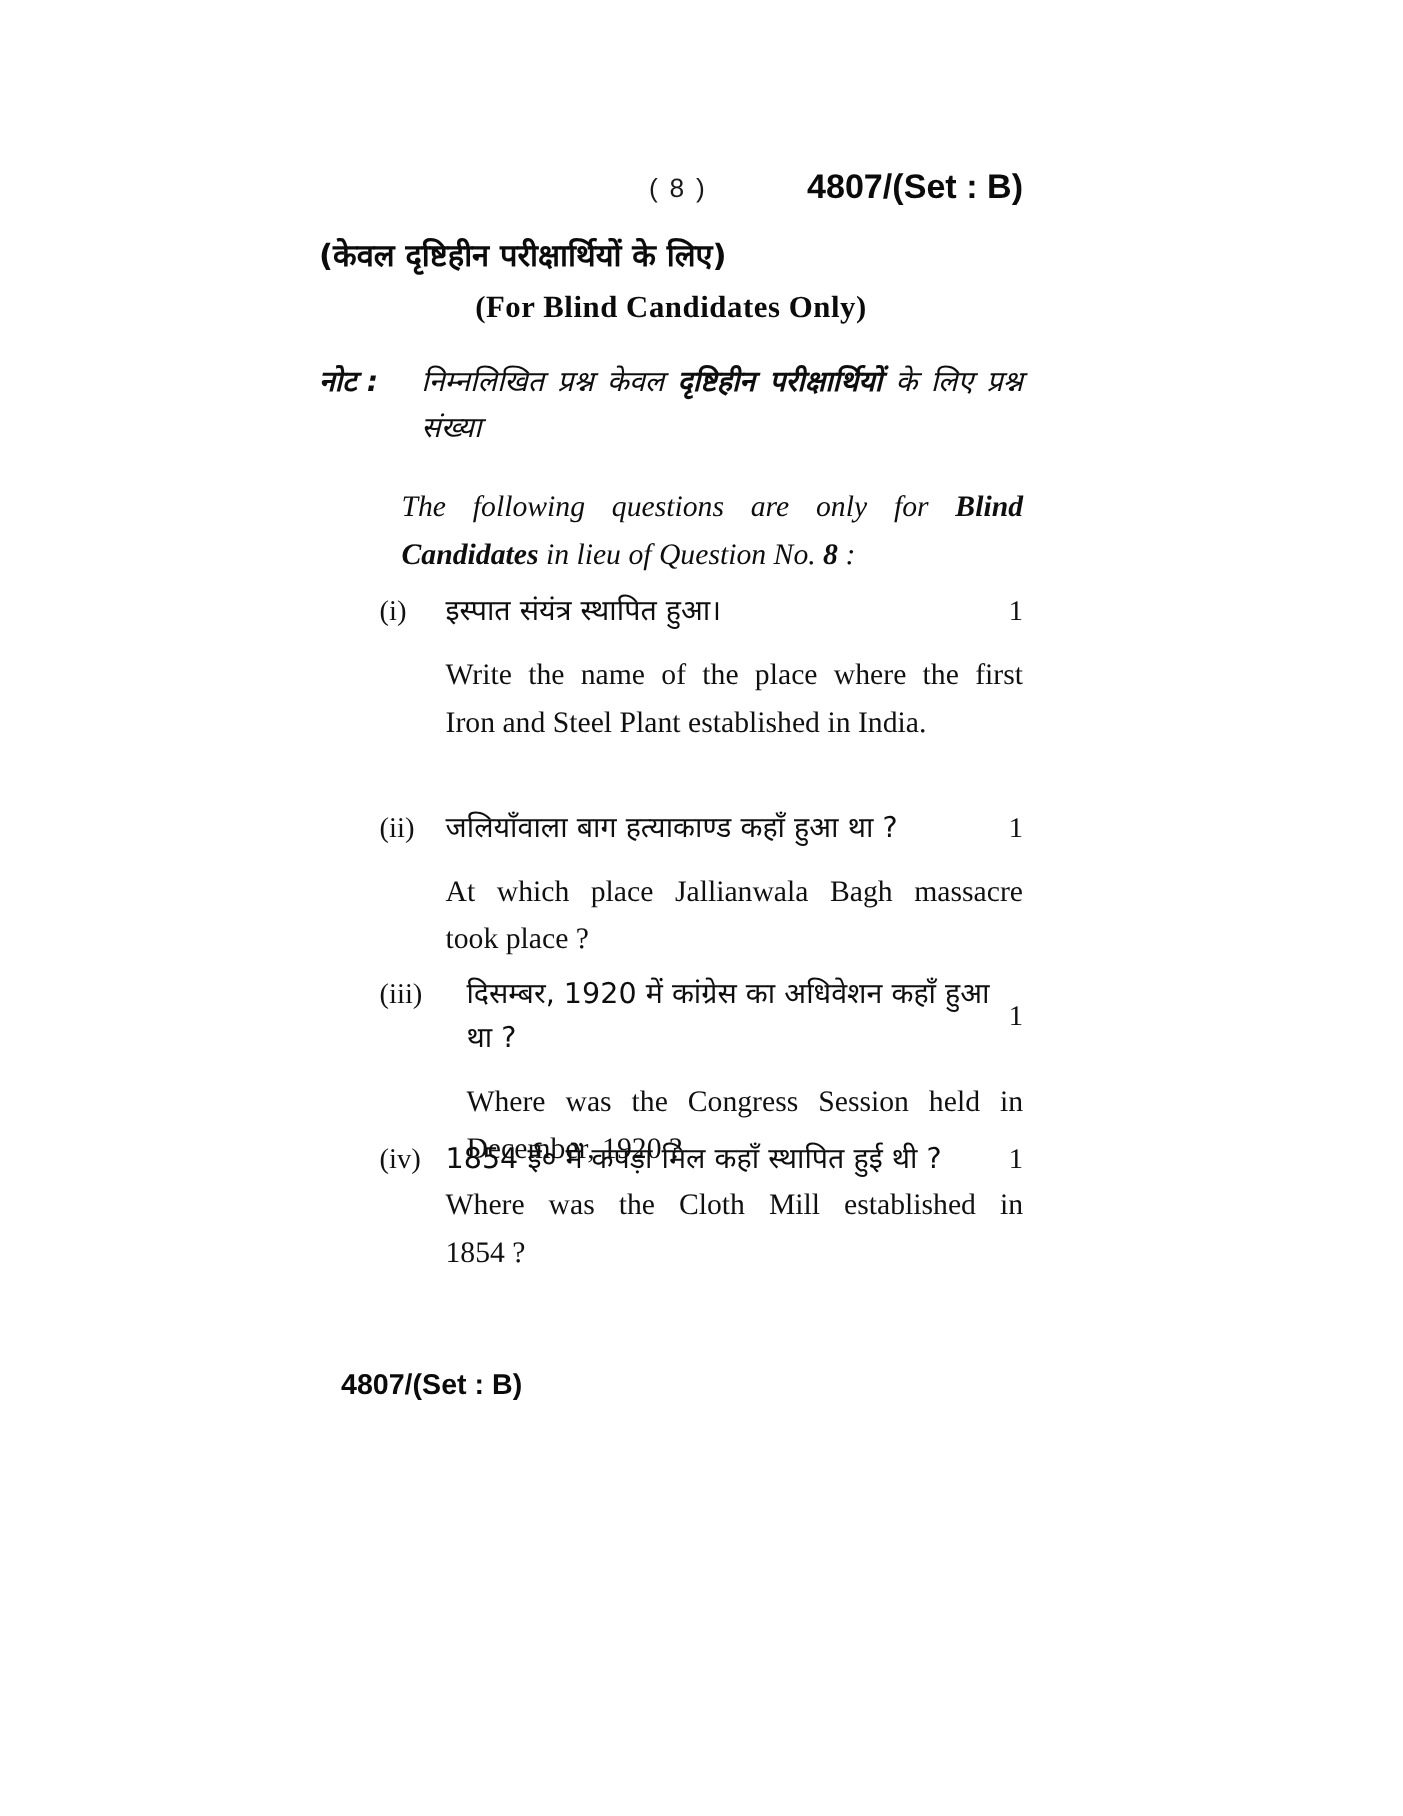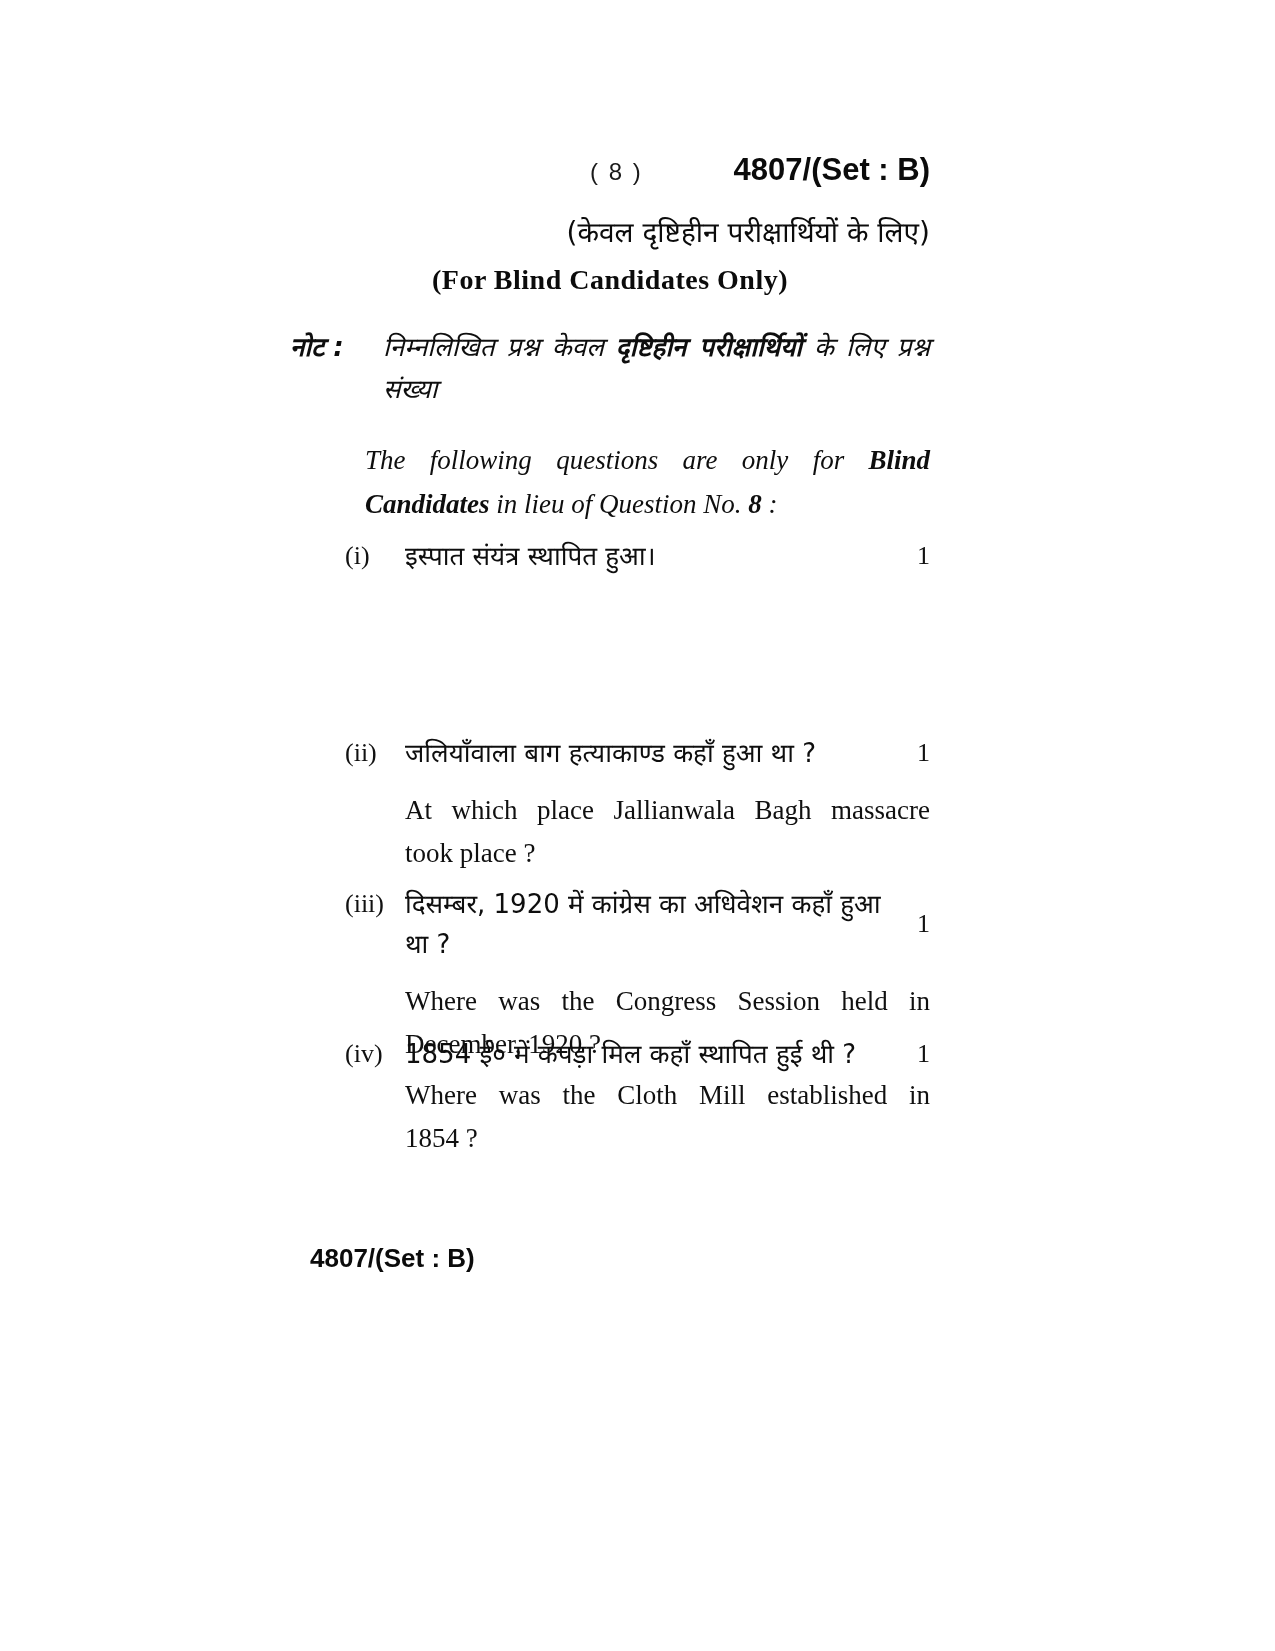--- a/index.html
+++ b/index.html
@@ -32,23 +32,23 @@
     right: 0; top: 0;
     font-family: "Liberation Sans", sans-serif;
     font-weight: 700;
     font-size: 31px;
     color: #0b0b0b;
   }
   
   .heading-hi {
     position: absolute;
     top: 212px; left: 290px; width: 640px;
-    text-align: right;
+    text-align: left;
     font-family: "DejaVu Sans", sans-serif;
-    font-weight: 400;
+    font-weight: 700;
     font-size: 28px;
     color: #0b0b0b;
   }
   .heading-en {
     position: absolute;
     top: 264px; left: 290px; width: 640px;
     text-align: center;
     font-family: "Liberation Serif", serif;
     font-weight: 700;
     font-size: 28px;
@@ -92,21 +92,21 @@
     text-align-last: justify;
   }
   
   .question {
     position: absolute;
     left: 345px; width: 585px;
     display: flex;
   }
   .q-i   { top: 536px; }
   .q-ii  { top: 733px; }
-  .q-iii { top: 884px; }
+  .q-iii { top: 884px; gap: 19px; }
   .q-iv  { top: 1034px; }
   .q-num {
     flex: 0 0 60px;
     font-family: "Liberation Serif", serif;
     font-size: 26px;
     line-height: 40px;
     color: #111;
   }
   .q-body { flex: 1; }
   .hi-line {
@@ -177,20 +177,24 @@
     <div class="line2"><span class="bold">Candidates</span><span> in lieu of Question No. </span><span class="bold">8</span><span> :</span></div>
   </div>
 
   <section class="question q-i">
     <span class="q-num">(i)</span>
     <div class="q-body">
       <div class="hi-line with-mark">
         <span>इस्पात संयंत्र स्थापित हुआ।</span>
         <span class="marks">1</span>
       </div>
+      <div class="en-block">
+        <div class="en-line justify">Write the name of the place where the first</div>
+        <div class="en-line">Iron and Steel Plant established in India.</div>
+      </div>
     </div>
   </section>
 
   <section class="question q-ii">
     <span class="q-num">(ii)</span>
     <div class="q-body">
       <div class="hi-line with-mark">
         <span>जलियाँवाला बाग हत्याकाण्ड कहाँ हुआ था ?</span>
         <span class="marks">1</span>
       </div>

